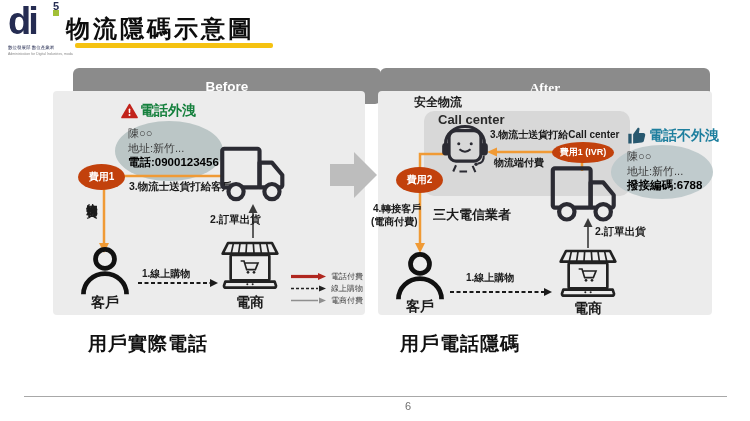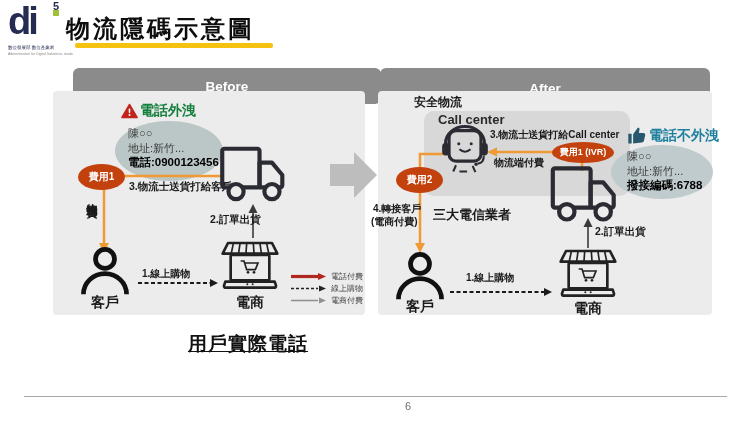--- a/index.html
+++ b/index.html
@@ -12,21 +12,21 @@
   .fee{background:#c2410c;border-radius:50%;color:#fff;font-weight:bold;
        display:flex;align-items:center;justify-content:center;text-align:center;}
   .bubble{background:#b7c3c3;border-radius:50%;opacity:.93;}
   .bubble.b2{background:#bcc8ca;}
   .lbl{font-weight:bold;white-space:nowrap;color:#1b1b1b;}
   .small{font-size:10px;}
   .mid{font-size:10.5px;}
   .info{font-size:11px;line-height:14.5px;color:#3a3a3a;white-space:nowrap;}
   .info .strong{font-weight:bold;color:#000;font-size:11.5px;}
   .vtext{writing-mode:vertical-rl;text-orientation:upright;font-weight:bold;font-size:11px;letter-spacing:1px;}
-  .caption{font-size:19px;font-weight:bold;letter-spacing:1px;text-align:right;color:#111;text-decoration:underline;}
+  .caption{font-size:19px;font-weight:bold;letter-spacing:1px;text-align:left;color:#111;}
   .legend-row{display:flex;align-items:center;gap:4px;height:11px;margin-bottom:1px;}
   .legend-row span{font-size:8px;color:#444;white-space:nowrap;}
   .teal-strong{color:#1e7f9e;font-weight:bold;font-size:14px;white-space:nowrap;}
   .title{font-size:24px;font-weight:bold;letter-spacing:3px;color:#0d0d0d;white-space:nowrap;}
   .underline{background:#f5c211;height:5px;border-radius:2px;}
   .footer-right{font-size:13px;color:#23798d;text-align:right;white-space:nowrap;}
   .footer-right .b{font-weight:bold;}
   .pagenum{font-size:11px;color:#707070;text-align:center;}
   .logo-di{font-size:38px;font-weight:800;color:#252c52;letter-spacing:-3px;line-height:38px;}
   .logo-sub1{font-size:4.5px;color:#252c52;white-space:nowrap;}
@@ -45,21 +45,21 @@
     <div class="abs" style="left:47px;top:-2px;font-size:11px;font-weight:bold;color:#252c52;">5</div>
     <div class="abs logo-sub1" style="left:2px;top:43px;">數位發展部 數位產業署</div>
     <div class="abs logo-sub2" style="left:2px;top:50px;">Administration for Digital Industries, moda</div>
   </div>
   <div class="abs title" style="left:66px;top:13px;">物流隱碼示意圖</div>
   <div class="abs underline" style="left:75px;top:43px;width:198px;"></div>
 
   <div class="abs hdr" style="left:73px;top:68px;width:308px;height:36px;">Before</div>
   <div class="abs panel" style="left:53px;top:91px;width:312px;height:224px;"></div>
 
-  <div class="abs hdr" style="left:380px;top:68px;width:330px;height:40px;">After</div>
+  <div class="abs hdr" style="left:380px;top:68px;width:330px;height:40px;font-family:Liberation Serif, serif;">After</div>
   <div class="abs panel" style="left:378px;top:91px;width:334px;height:224px;"></div>
   <div class="abs ccbox" style="left:424px;top:111px;width:206px;height:85px;"></div>
 
   <div class="abs bubble" style="left:115px;top:121px;width:108px;height:60px;"></div>
   <div class="abs info" style="left:128px;top:126px;">
     <div>陳○○</div>
     <div>地址:新竹...</div>
     <div class="strong">電話:0900123456</div>
   </div>
 
@@ -216,17 +216,18 @@
     <rect x="17" y="24" width="58" height="38" rx="2" fill="none" stroke="#222" stroke-width="4"></rect>
     <path d="M32 33 h5 l4 13 h13 l4 -10 h-19" fill="none" stroke="#222" stroke-width="2.5"></path>
     <circle cx="43" cy="50" r="2" fill="#222"></circle>
       <circle cx="52" cy="50" r="2" fill="#222"></circle>
     <path d="M9 64 H83 L85 70 a3 3 0 0 1 -3 3 H10 a3 3 0 0 1 -3 -3 Z" fill="none" stroke="#222" stroke-width="4" stroke-linejoin="round"></path>
     <circle cx="42" cy="68" r="1.5" fill="#222"></circle>
       <circle cx="50" cy="68" r="1.5" fill="#222"></circle>
   </svg>
   <div class="abs lbl" style="left:557px;top:300px;width:62px;text-align:center;font-size:14px;">電商</div>
 
+  <div class="abs caption" style="left:400px;top:331px;width:232px;">用戶電話隱碼</div>
 
   <div class="abs" style="left:24px;top:396px;width:703px;height:1px;background:#a8a8a8;"></div>
   <div class="abs pagenum" style="left:398px;top:400px;width:20px;">6</div>
 
 </div>
 
 </body></html>

